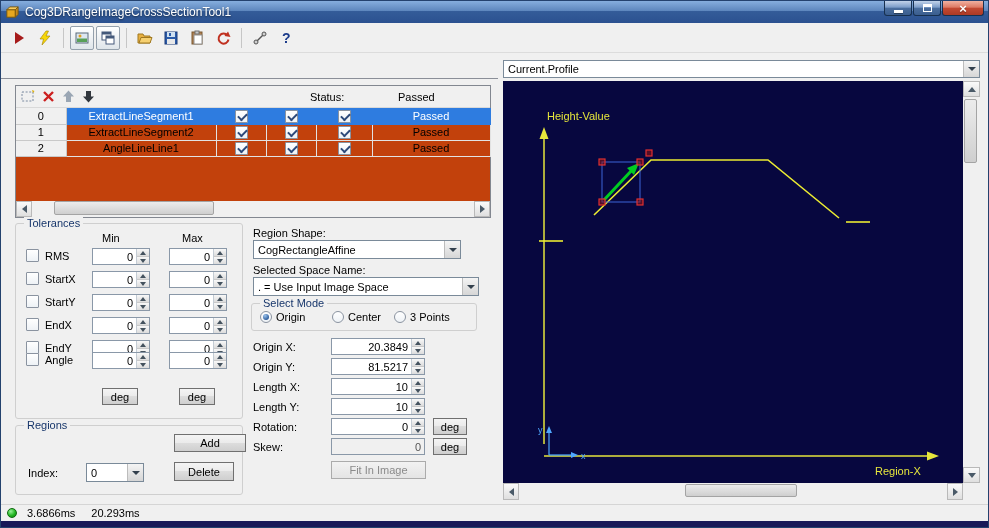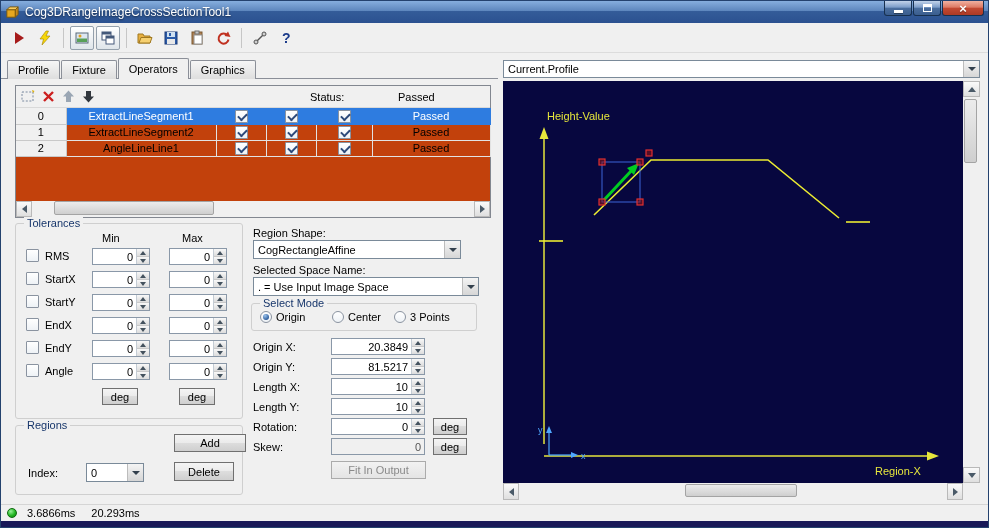--- a/index.html
+++ b/index.html
@@ -213,34 +213,20 @@
         <circle cx="12" cy="4" r="2" fill="#d0d0d0" stroke="#555"></circle>
       </svg>
     </span>
     <span class="tbtn">
       <svg width="16" height="16">
           <text x="4" y="13" font-size="14" font-weight="bold" fill="#1a3a8a" font-family="Liberation Sans, DejaVu Sans, sans-serif">?</text>
         </svg>
     </span>
   </div>
 
-  <div class="tabs">
-    <span class="tab">
-        <span>Profile</span>
-      </span>
-    <span class="tab">
-        <span>Fixture</span>
-      </span>
-    <span class="tab active">
-        <span>Operators</span>
-      </span>
-    <span class="tab">
-        <span>Graphics</span>
-      </span>
-  </div>
   <div class="tabline"></div>
 
   <div class="grid-panel">
     <div class="gtoolbar">
       <span class="gicon">
         <svg width="16" height="15">
             <rect x="2" y="3" width="11" height="9" fill="none" stroke="#7a8aa0" stroke-dasharray="2,1.6"></rect>
             <polygon points="12,1 14.5,2 13,4 12.5,2.5" fill="#e0b000"></polygon>
           </svg>
       </span>
@@ -401,21 +387,21 @@
           </span>
         </span>
       <span class="spin" style="left:153px;top:0;width:58px">
           <span class="val">0</span>
           <span class="btns">
             <i class="up"></i>
             <i class="dn"></i>
           </span>
         </span>
     </div>
-    <div class="tol-row" style="top:139px">
+    <div class="tol-row" style="top:128px">
       <span class="cb"></span>
       <span class="tlabel">Angle</span>
       <span class="spin" style="left:76px;top:0;width:58px">
           <span class="val">0</span>
           <span class="btns">
             <i class="up"></i>
             <i class="dn"></i>
           </span>
         </span>
       <span class="spin" style="left:153px;top:0;width:58px">
@@ -513,21 +499,21 @@
       </span>
     </span>
   <span class="btn" style="left:432px;top:417px;width:34px;height:17px">deg</span>
 
   <span class="lbl" style="left:252px;top:440px">Skew:</span>
   <span class="spin disabled" style="left:330px;top:437px;width:94px">
       <span class="val">0</span>
     </span>
   <span class="btn" style="left:432px;top:437px;width:34px;height:17px">deg</span>
 
-  <span class="btn disabled" style="left:330px;top:460px;width:95px;height:18px">Fit In Output</span>
+  <span class="btn disabled" style="left:330px;top:460px;width:95px;height:18px">Fit In Image</span>
 
   <span class="combo" style="left:502px;top:59px;width:477px;height:18px">
     <span>Current.Profile</span>
     <span class="carr"></span>
   </span>
 
   <div class="display">
     <svg width="460" height="402" viewBox="0 0 460 402">
       <g>
         <text x="44" y="39" class="svg-label">Height-Value</text>

